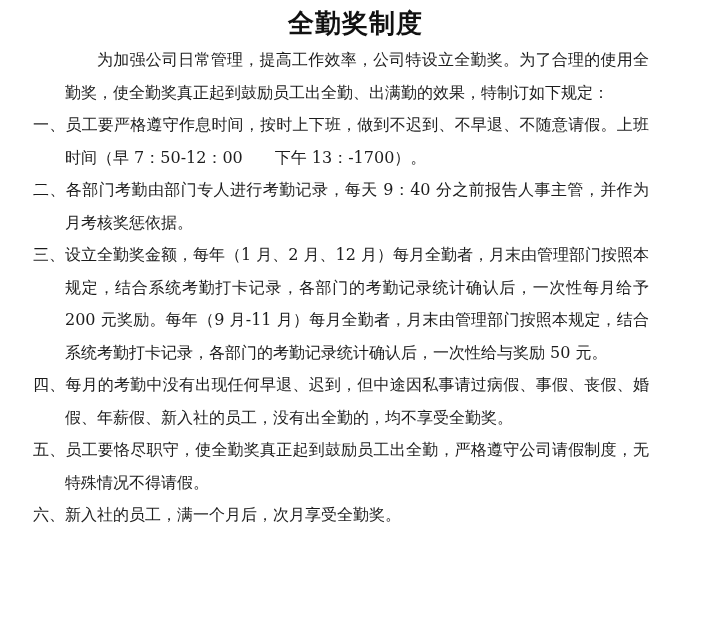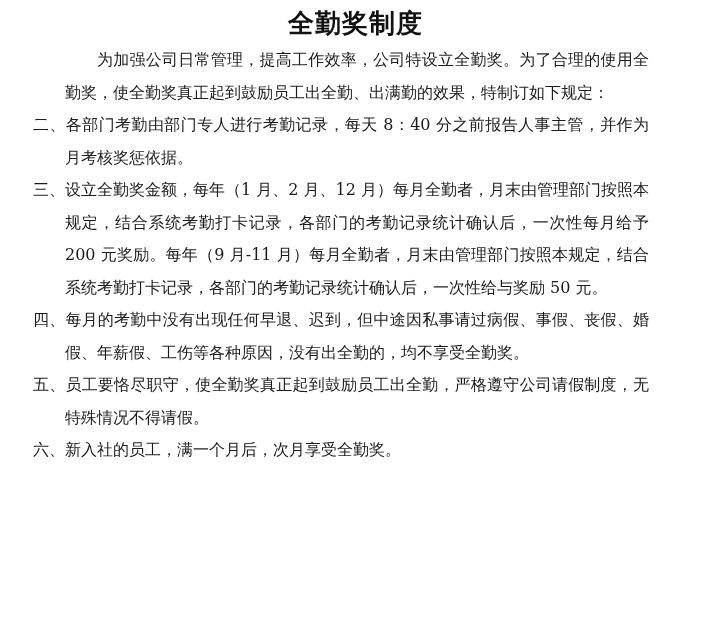--- a/index.html
+++ b/index.html
@@ -53,26 +53,27 @@
 </style>
 </head>
 <body>
 
 <div class="page">
   <h1 class="doc-title">全勤奖制度</h1>
 
   <div class="content">
     <p class="intro">为加强公司日常管理，提高工作效率，公司特设立全勤奖。为了合理的使用全勤奖，使全勤奖真正起到鼓励员工出全勤、出满勤的效果，特制订如下规定：</p>
 
+    <p class="rule"><span class="rule-marker">一、</span><span>员工要严格遵守作息时间，按时上下班，做到不迟到、不早退、不随意请假。上班时间（早 7：50-12：00　　下午 13：-1700）。</span></p>
 
-    <p class="rule"><span class="rule-marker">二、</span><span>各部门考勤由部门专人进行考勤记录，每天 8：40 分之前报告人事主管，并作为月考核奖惩依据。</span></p>
+    <p class="rule"><span class="rule-marker">二、</span><span>各部门考勤由部门专人进行考勤记录，每天 9：40 分之前报告人事主管，并作为月考核奖惩依据。</span></p>
 
     <p class="rule"><span class="rule-marker">三、</span><span>设立全勤奖金额，每年（1 月、2 月、12 月）每月全勤者，月末由管理部门按照本规定，结合系统考勤打卡记录，各部门的考勤记录统计确认后，一次性每月给予 200 元奖励。每年（9 月-11 月）每月全勤者，月末由管理部门按照本规定，结合系统考勤打卡记录，各部门的考勤记录统计确认后，一次性给与奖励 50 元。</span></p>
 
-    <p class="rule"><span class="rule-marker">四、</span><span>每月的考勤中没有出现任何早退、迟到，但中途因私事请过病假、事假、丧假、婚假、年薪假、工伤等各种原因，没有出全勤的，均不享受全勤奖。</span></p>
+    <p class="rule"><span class="rule-marker">四、</span><span>每月的考勤中没有出现任何早退、迟到，但中途因私事请过病假、事假、丧假、婚假、年薪假、新入社的员工，没有出全勤的，均不享受全勤奖。</span></p>
 
     <p class="rule"><span class="rule-marker">五、</span><span>员工要恪尽职守，使全勤奖真正起到鼓励员工出全勤，严格遵守公司请假制度，无特殊情况不得请假。</span></p>
 
     <p class="rule"><span class="rule-marker">六、</span><span>新入社的员工，满一个月后，次月享受全勤奖。</span></p>
 
 
   </div>
 </div>
 
 </body></html>

